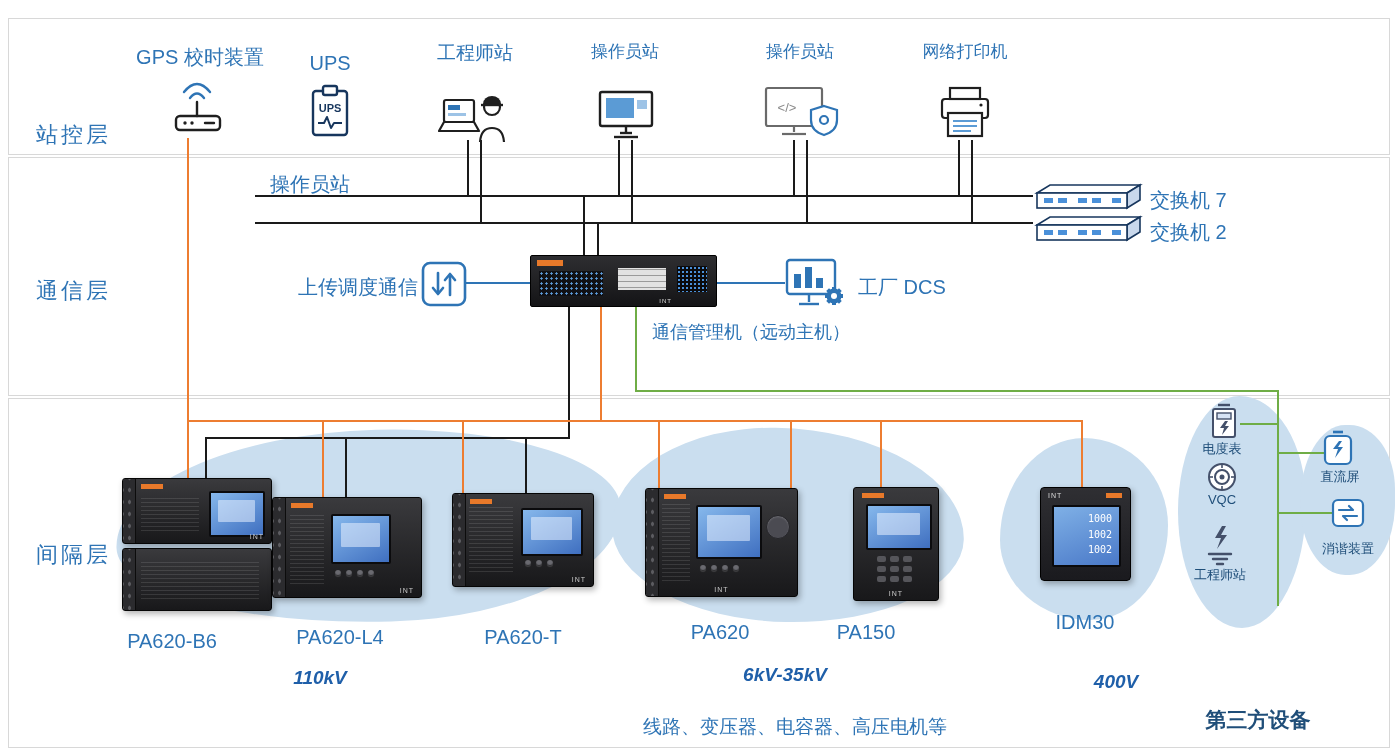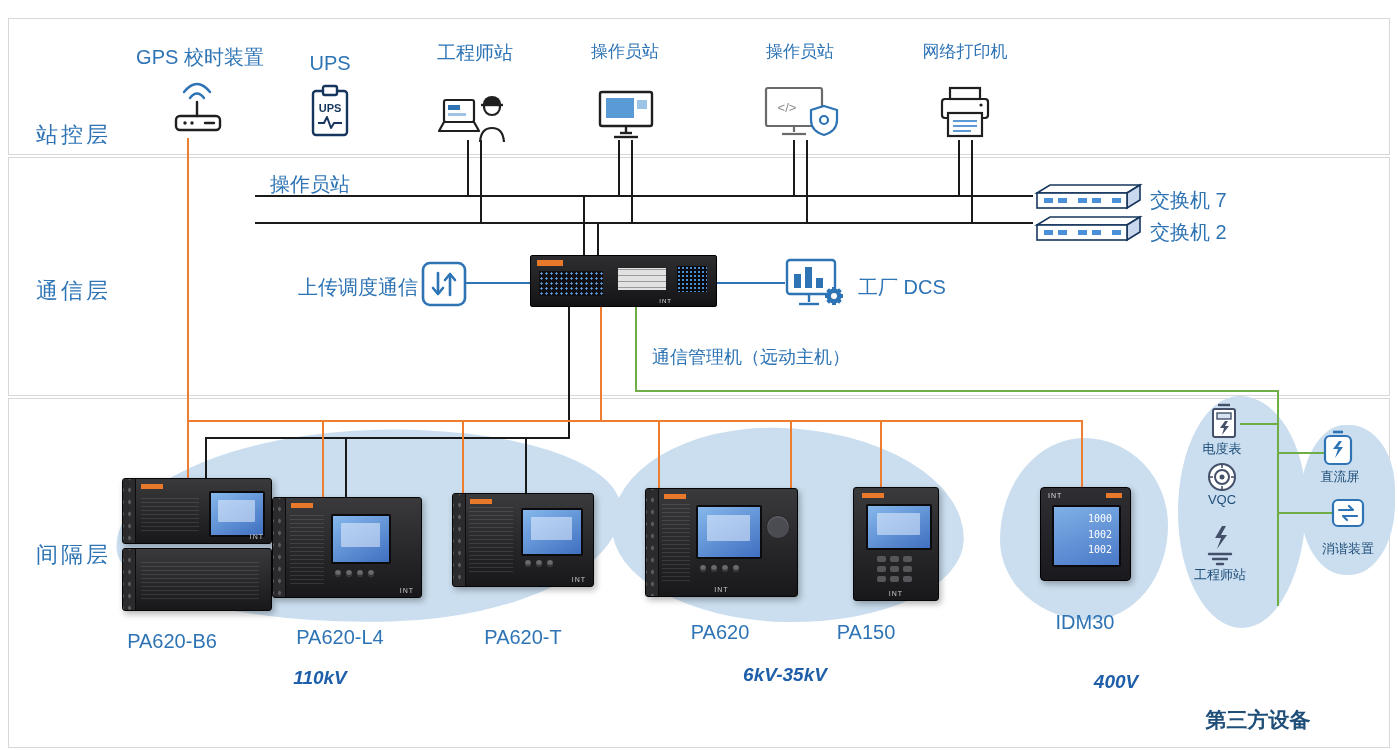--- a/index.html
+++ b/index.html
@@ -16,21 +16,21 @@
 
   
   .txt { position:absolute; z-index:4; white-space:nowrap; }
   .center { transform:translateX(-50%); }
   .blue16 { color:#2e74b5; font-size:20px; }
   .dev-label { color:#2e74b5; font-size:20px; }
   .voltage { color:#1f5fa9; font-size:19px; font-weight:bold; font-style:italic; }
   .caption { color:#2e74b5; font-size:19px; }
   .caption-strong { color:#1f4e79; font-size:21px; font-weight:bold; }
   .tp-label { color:#1f4e79; font-size:13px; }
-  .mgr-label { color:#2e74b5; font-size:18px;margin-top:25px; }
+  .mgr-label { color:#2e74b5; font-size:18px; }
 
   
   .ln { position:absolute; z-index:2; }
   .h { height:2px; } .v { width:2px; }
   .black { background:#1a1a1a; } .orange { background:#ed7d31; }
   .green { background:#6fad46; } .blue { background:#2e74b5; }
 
   
   .blob { position:absolute; background:#cadeef; z-index:1; }
 
@@ -420,20 +420,21 @@
   <div class="txt dev-label center" style="left:340px;top:626px;">PA620-L4</div>
   <div class="txt dev-label center" style="left:523px;top:626px;">PA620-T</div>
   <div class="txt dev-label center" style="left:720px;top:621px;">PA620</div>
   <div class="txt dev-label center" style="left:866px;top:621px;">PA150</div>
   <div class="txt dev-label center" style="left:1085px;top:611px;">IDM30</div>
 
   <div class="txt voltage center" style="left:320px;top:667px;">110kV</div>
   <div class="txt voltage center" style="left:785px;top:664px;">6kV-35kV</div>
   <div class="txt voltage center" style="left:1116px;top:671px;">400V</div>
 
+  <div class="txt caption center" style="left:795px;top:714px;">线路、变压器、电容器、高压电机等</div>
   <div class="txt caption-strong center" style="left:1258px;top:706px;">第三方设备</div>
 
   <span class="icon" style="left:1209px;top:402px;">
     <svg width="30" height="40" viewBox="0 0 30 40">
       <g fill="none" stroke="#44506a" stroke-width="2">
         <rect x="4" y="7" width="22" height="28" rx="2" fill="#fff"></rect>
         <line x1="9" y1="3" x2="21" y2="3" stroke-width="2.4"></line>
         <rect x="8" y="11" width="14" height="6" fill="#d7e3f4" stroke-width="1.4"></rect>
         <path d="M16 19 l-5 7 h4 l-2 7 l7 -9 h-4 l3 -5 Z" fill="#44506a" stroke="none"></path>
       </g>

